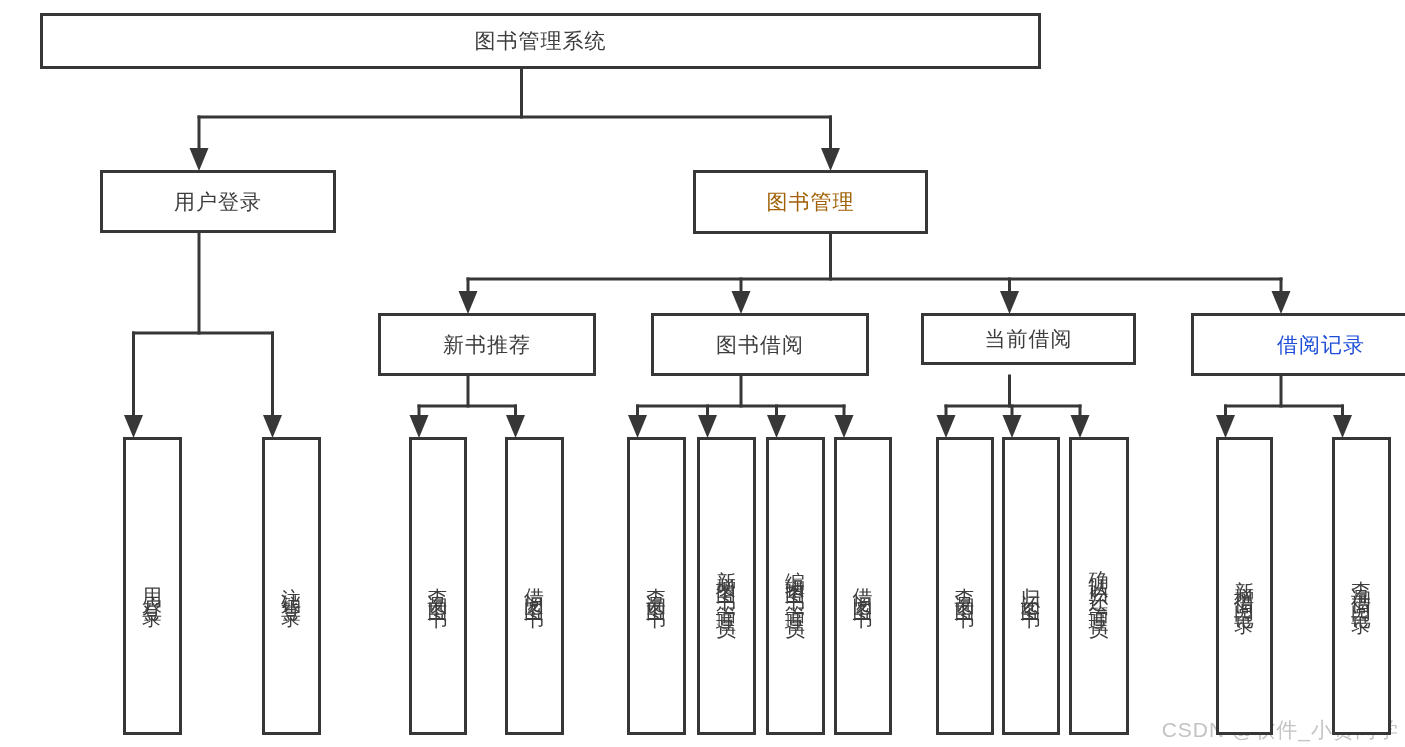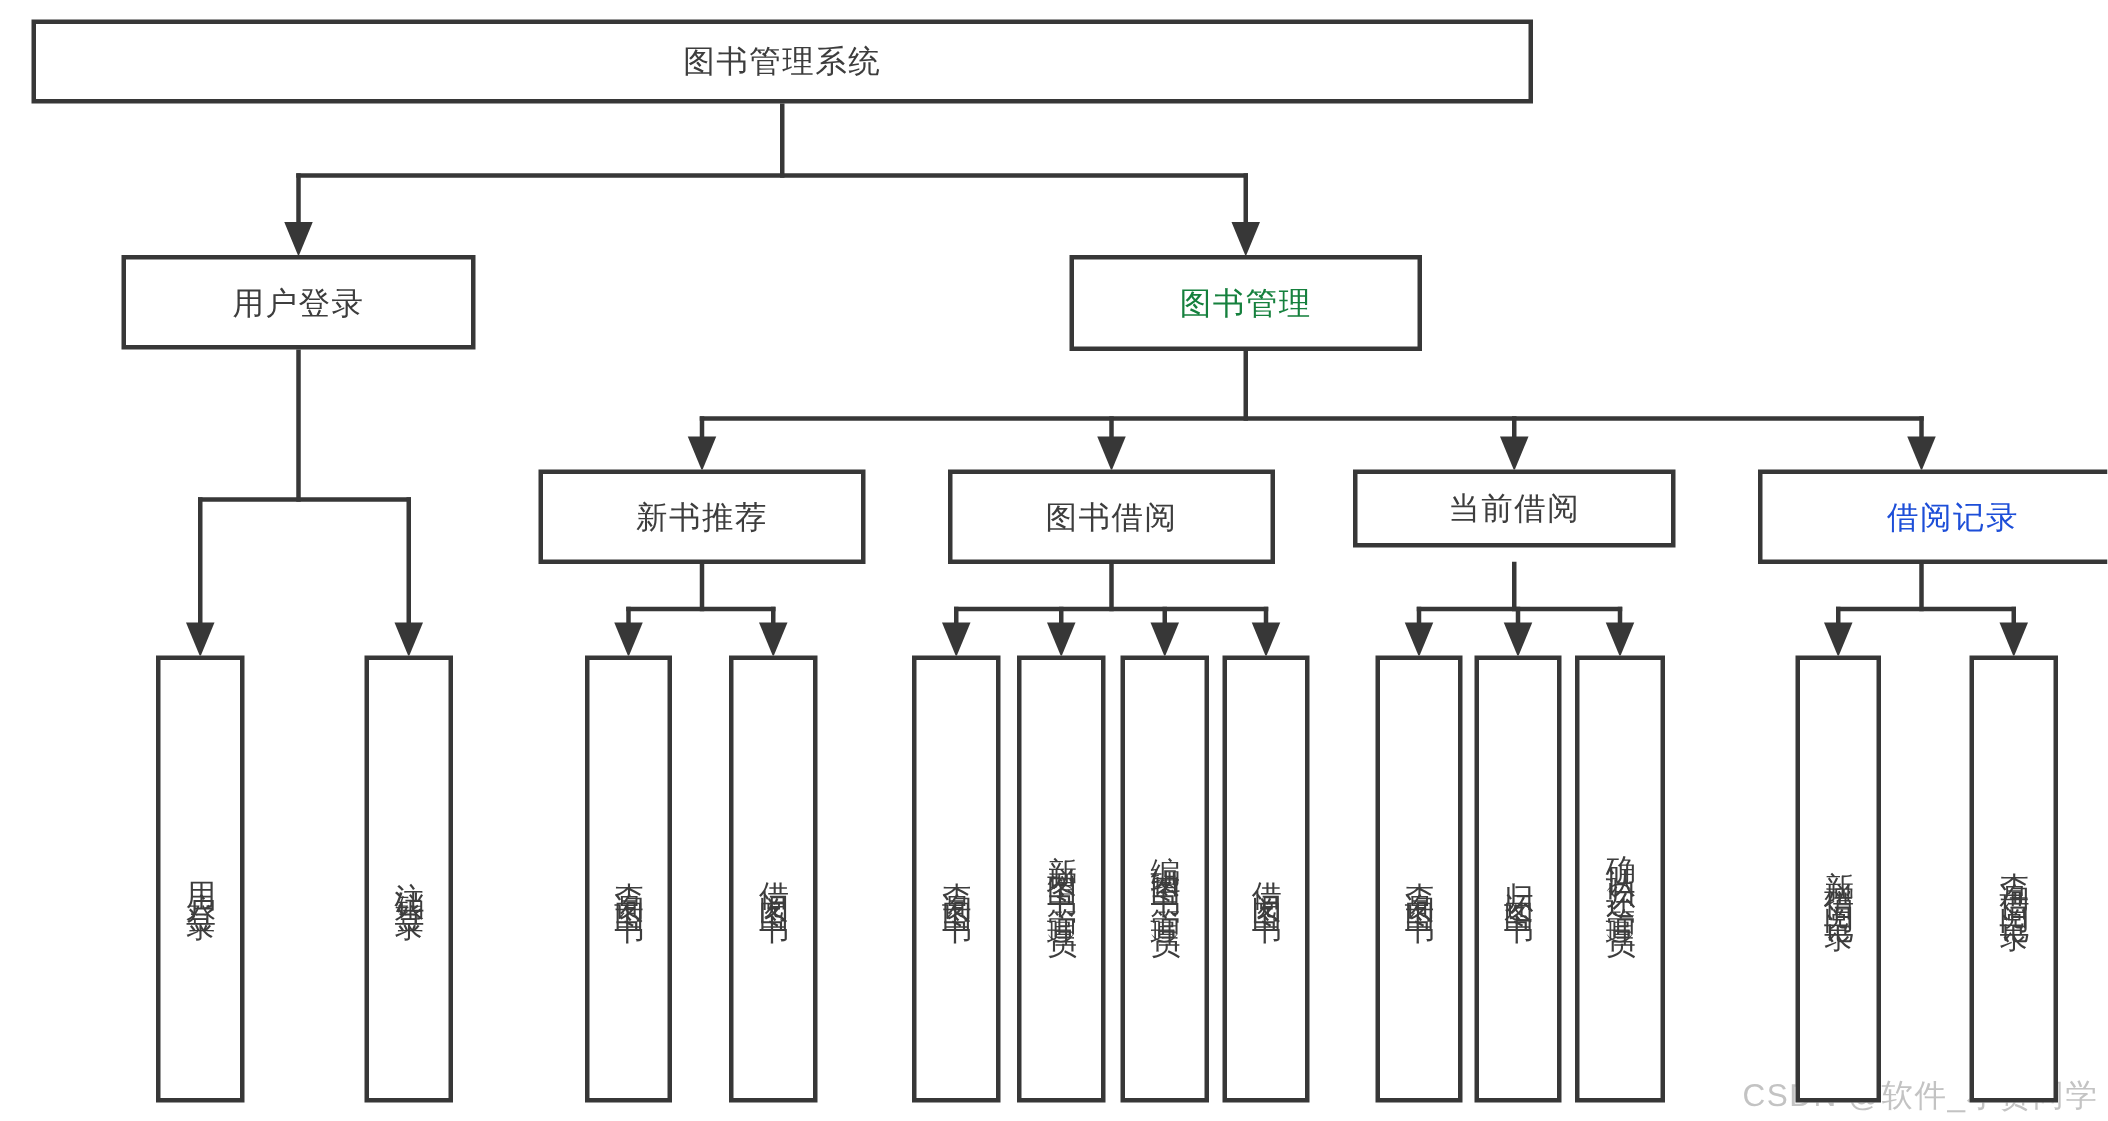--- a/index.html
+++ b/index.html
@@ -14,20 +14,21 @@
   .node{
     position:absolute;
     box-sizing:border-box;
     background:#ffffff;
     border:3px solid #84cc16;
     color:#3d3d3d;
     display:flex;
     align-items:center;
     justify-content:center;
     text-align:center;
+    margin-left:19px;
   }
   .node.h{
     font-size:21px;
     letter-spacing:1px;
     white-space:nowrap;
   }
   .node.v{
     writing-mode:vertical-rl;
     text-orientation:mixed;
     font-size:20px;
@@ -99,21 +100,21 @@
       <line x1="1225.5" y1="406" x2="1342.5" y2="406" stroke="#373737" stroke-width="3" stroke-linecap="square"></line>
       <line x1="1225.5" y1="406" x2="1225.5" y2="419" stroke="#373737" stroke-width="3" stroke-linecap="square"></line>
       <polygon points="1216,415 1235,415 1225.5,438" fill="#373737"></polygon>
       <line x1="1342.5" y1="406" x2="1342.5" y2="419" stroke="#373737" stroke-width="3" stroke-linecap="square"></line>
       <polygon points="1333,415 1352,415 1342.5,438" fill="#373737"></polygon>
     </svg>
 
   <div class="watermark">CSDN @软件_小贺同学</div>
 <div class="node h" style="left: 21px; top: 13px; width: 1001px; height: 56px; border-color: rgb(55, 55, 55); color: rgb(61, 61, 61);">图书管理系统</div>
     <div class="node h" style="left: 81px; top: 170px; width: 236px; height: 63px; border-color: rgb(55, 55, 55); color: rgb(61, 61, 61);">用户登录</div>
-    <div class="node h" style="left: 713px; top: 170px; width: 235px; height: 64px; border-color: rgb(55, 55, 55); color: #15803d;">图书管理</div>
+    <div class="node h" style="left: 674px; top: 170px; width: 235px; height: 64px; border-color: rgb(55, 55, 55); color: #a16207;">图书管理</div>
     <div class="node v" style="left: 104px; top: 437px; width: 59px; height: 298px; border-color: rgb(55, 55, 55); color: rgb(61, 61, 61);">用户登录</div>
     <div class="node v" style="left: 243px; top: 437px; width: 59px; height: 298px; border-color: rgb(55, 55, 55); color: rgb(61, 61, 61);">注销登录</div>
     <div class="node h" style="left: 359px; top: 313px; width: 218px; height: 63px; border-color: rgb(55, 55, 55); color: rgb(61, 61, 61);">新书推荐</div>
     <div class="node h" style="left: 632px; top: 313px; width: 218px; height: 63px; border-color: rgb(55, 55, 55); color: rgb(61, 61, 61);">图书借阅</div>
     <div class="node h" style="left: 902px; top: 313px; width: 215px; height: 52px; border-color: rgb(55, 55, 55); color: rgb(61, 61, 61);">当前借阅</div>
     <div class="node h" style="left: 1172px; top: 313px; width: 260px; height: 63px; border-color: rgb(55, 55, 55); color: #1d4ed8;">借阅记录</div>
     <div class="node v" style="left: 390px; top: 437px; width: 58px; height: 298px; border-color: rgb(55, 55, 55); color: rgb(61, 61, 61);">查询图书</div>
     <div class="node v" style="left: 486px; top: 437px; width: 59px; height: 298px; border-color: rgb(55, 55, 55); color: rgb(61, 61, 61);">借阅图书</div>
     <div class="node v" style="left: 608px; top: 437px; width: 59px; height: 298px; border-color: rgb(55, 55, 55); color: rgb(61, 61, 61);">查询图书</div>
     <div class="node v" style="left: 678px; top: 437px; width: 59px; height: 298px; border-color: rgb(55, 55, 55); color: rgb(61, 61, 61);">新增图书（管理员）</div>

